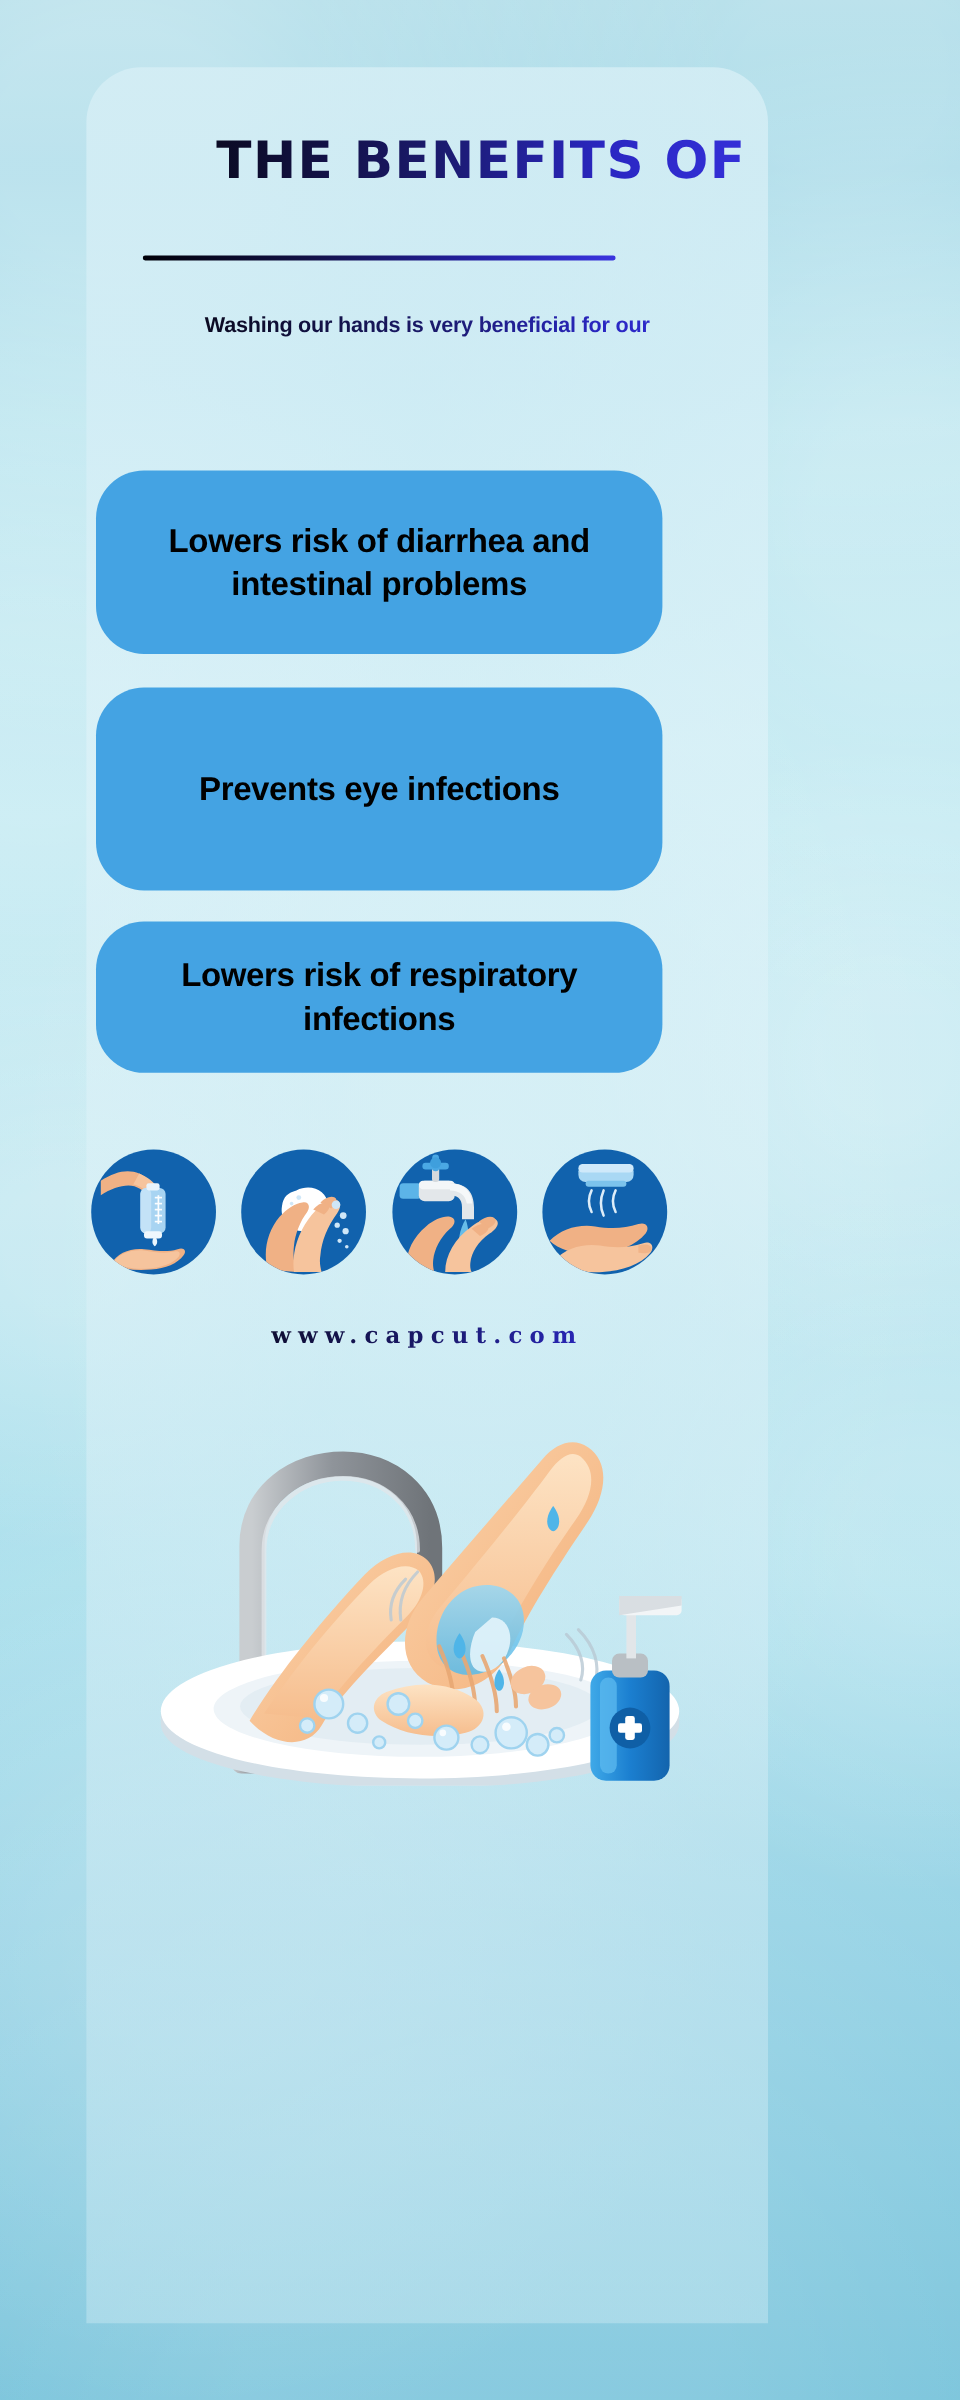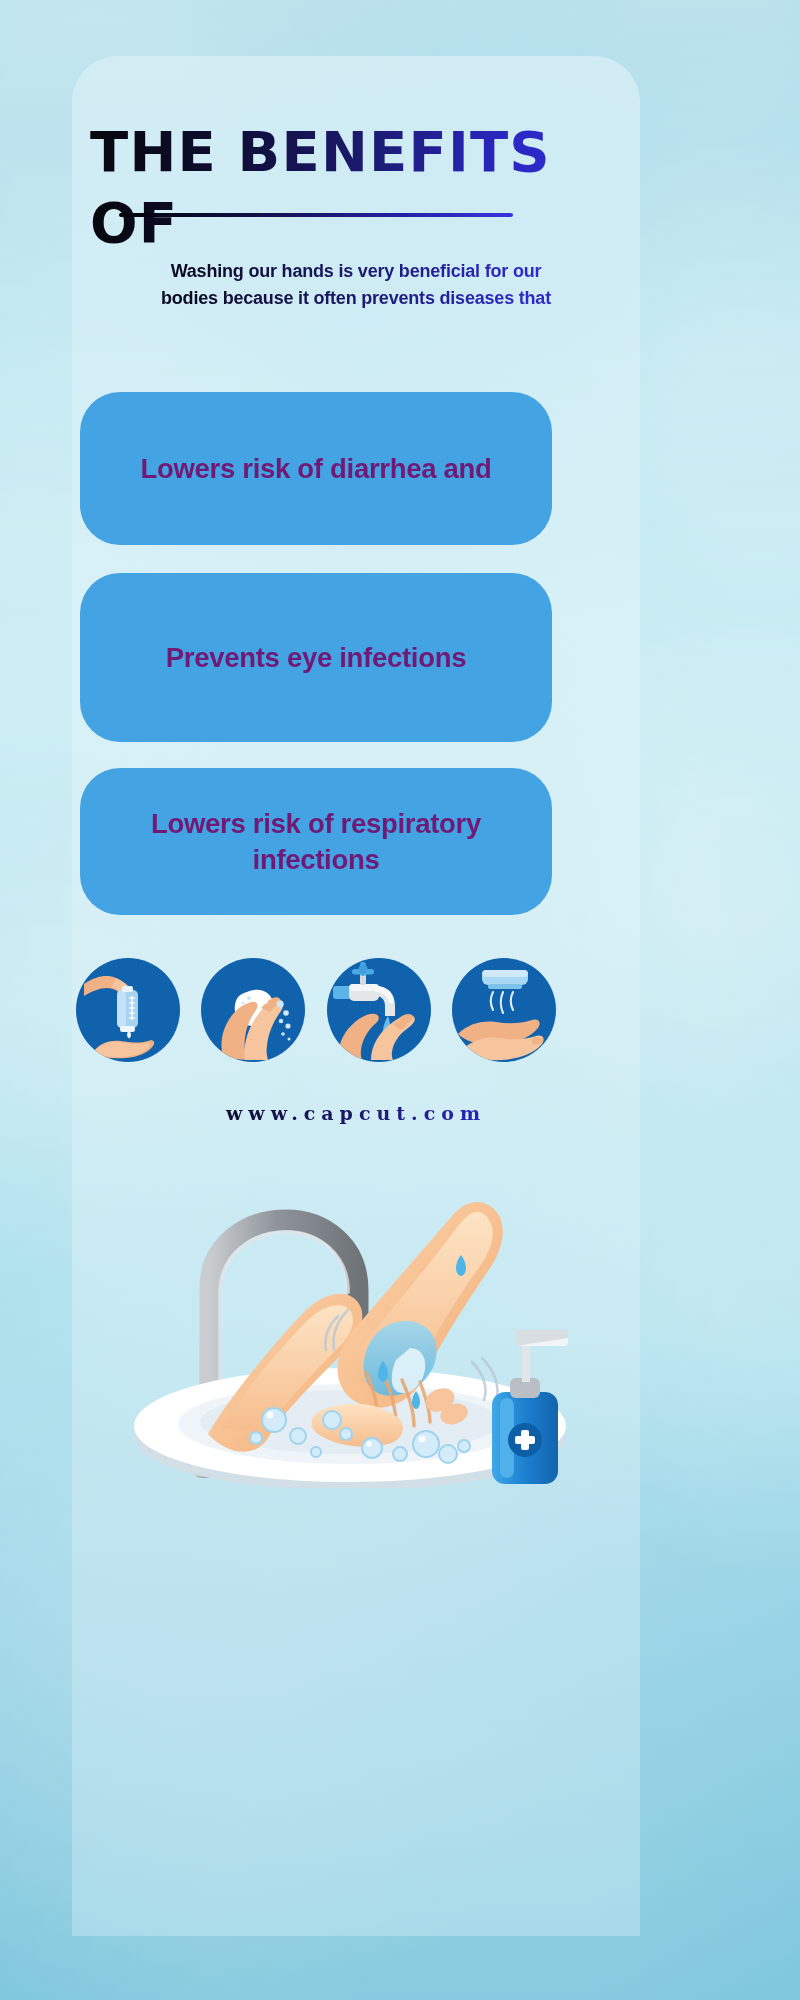--- a/index.html
+++ b/index.html
@@ -44,23 +44,23 @@
   }
 
   
   .grad-text{
     background:linear-gradient(90deg,#07070d 0%,#0d0c2c 22%,#1b1a6e 52%,#2a27c2 78%,#3430d8 100%);
     -webkit-background-clip:text;background-clip:text;color:transparent;
     -webkit-text-fill-color:transparent;
   }
   #title{
     position:absolute;left:90px;top:78px;width:532px;
-    text-align:left;
+    text-align:right;
     font-family:"DejaVu Sans",sans-serif;
-    font-weight:bold;font-size:56px;line-height:1.28;
+    font-weight:bold;font-size:43px;line-height:1.28;
     letter-spacing:1.2px;
   }
   #title .l{display:block;}
 
   #divider{
     position:absolute;left:119px;top:213px;width:394px;height:4px;
     background:linear-gradient(90deg,#000008 0%,#121146 35%,#231fa0 70%,#3a34df 100%);
     border-radius:2px;
   }
 
@@ -75,28 +75,28 @@
 
   
   .card{
     position:absolute;left:80px;width:472px;
     background:#44a3e3;
     border-radius:40px;
     display:flex;align-items:center;justify-content:center;
     box-sizing:border-box;padding:0 34px;
   }
   .card-text{
-    color:#701a75;text-align:center;
+    color:#000000;text-align:center;
     font-family:"Liberation Sans",sans-serif;
     font-weight:bold;font-size:27.5px;line-height:1.3;
     letter-spacing:-.3px;
   }
   #card0{top:392px;height:153px;}
   #card1{top:573px;height:169px;}
-  #card2{top:768px;height:147px;}
+  #card2{top:768px;height:126px;}
 
   
   #steps{
     position:absolute;left:76px;top:950px;width:480px;height:120px;
     display:flex;justify-content:space-between;align-items:center;
   }
   .step{
     width:104px;height:104px;border-radius:50%;
     background:#1162ad;position:relative;overflow:hidden;
   }
@@ -124,27 +124,27 @@
 <div id="panel"></div>
 
 <h1 id="title" class="grad-text">
   <span class="l">THE BENEFITS OF</span>
 </h1>
 
 <div id="divider"></div>
 
 <p id="subtitle" class="grad-text">
   <span class="l">Washing our hands is very beneficial for our</span>
-  <span class="l">bodies because it often prevents diseases that</span>
 </p>
 
 <div class="card" id="card0">
   <div class="card-text">
     <span>Lowers risk of diarrhea and</span>
     <br>
+    <span>intestinal problems</span>
   </div>
 </div>
 
 <div class="card" id="card1">
   <div class="card-text">
     <span>Prevents eye infections</span>
   </div>
 </div>
 
 <div class="card" id="card2">

